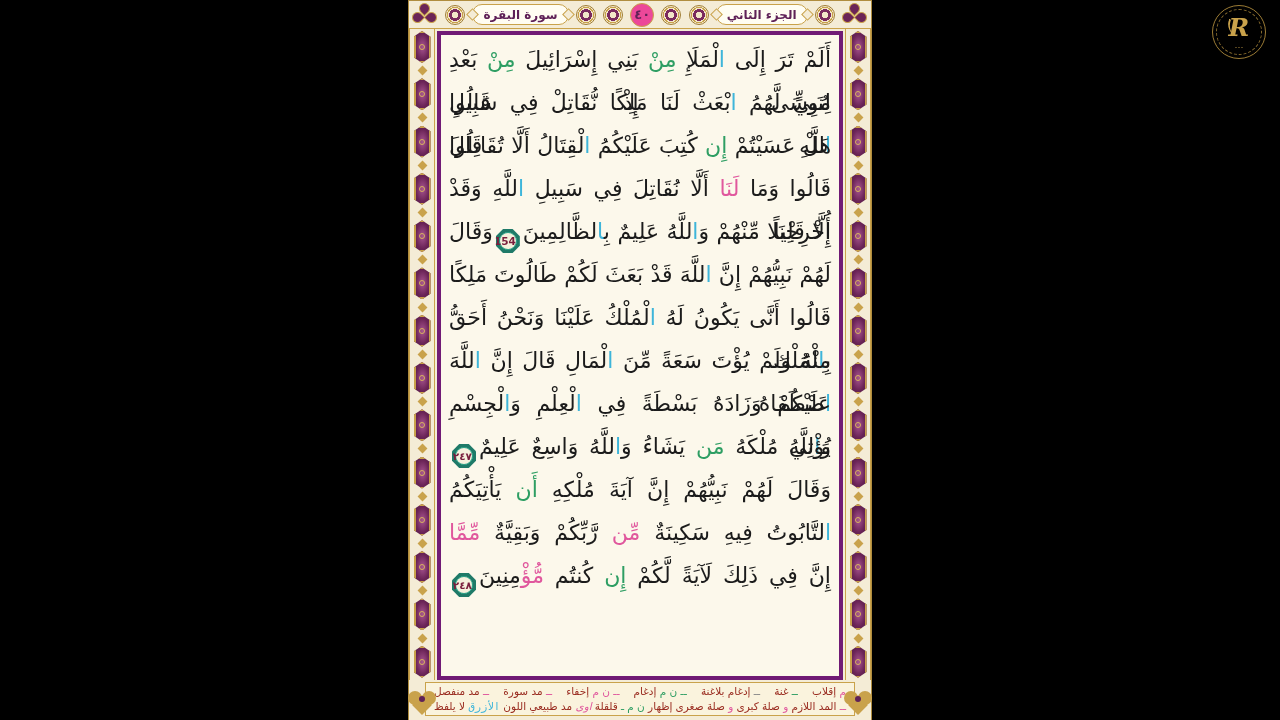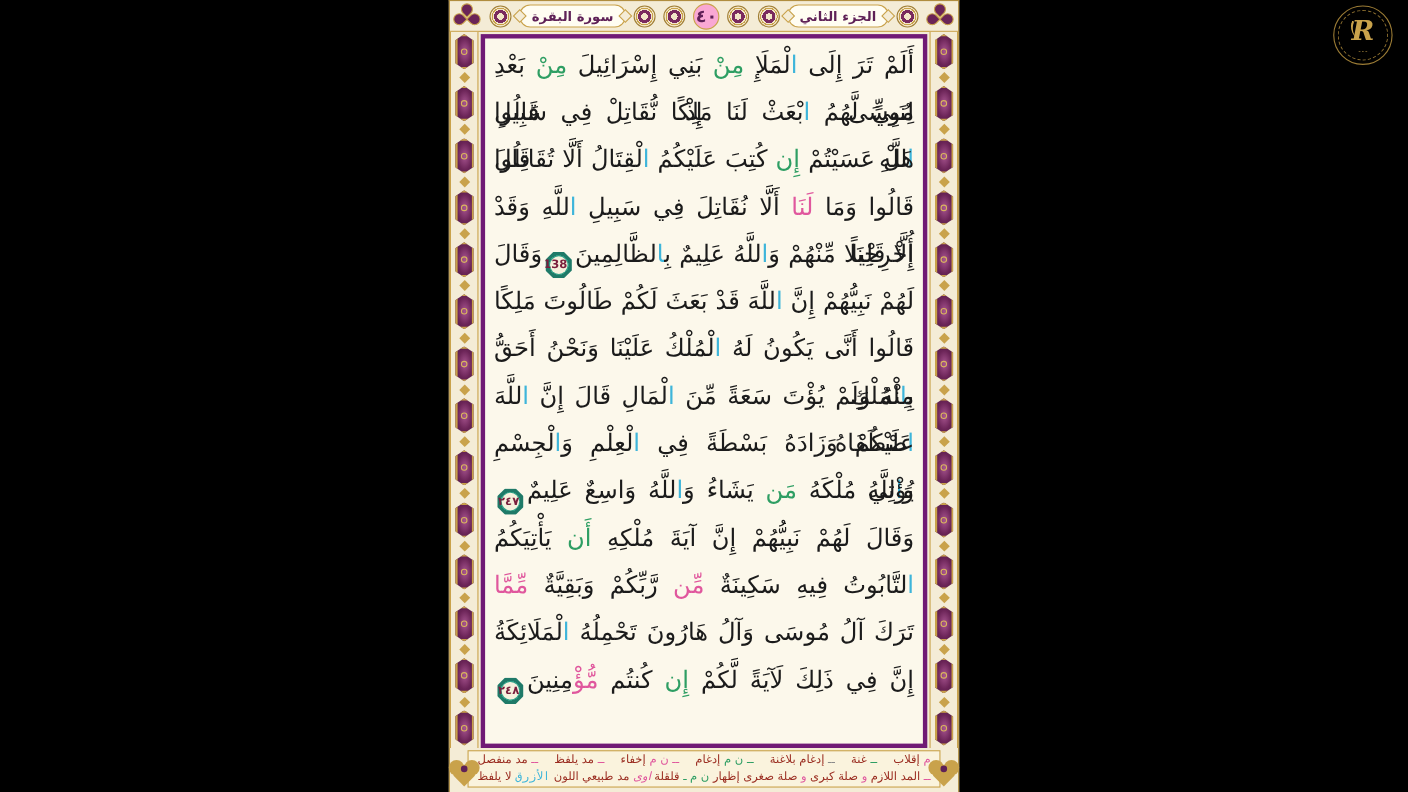--- a/index.html
+++ b/index.html
@@ -12,23 +12,23 @@
   
   .header{position:absolute;top:0;left:0;right:0;height:28px;display:flex;align-items:center;
           justify-content:space-between;padding:0 3px;border-bottom:1px solid #c9a24b;box-sizing:border-box;}
   .cartouche{position:relative;height:19px;display:flex;align-items:center;padding:0 10px;
              background:#fffdf2;border:1.5px solid #c9a24b;border-radius:10px;
              color:#5f2157;font-weight:bold;font-size:12px;white-space:nowrap;direction:rtl;}
   .cartouche::before,.cartouche::after{content:'';position:absolute;top:50%;margin-top:-4.5px;width:7px;height:7px;
              background:#f4ecd6;border:1px solid #c9a24b;transform:rotate(45deg);}
   .cartouche::before{left:-5px;}
   .cartouche::after{right:-5px;}
-  .pagenum{width:22px;height:22px;border-radius:50%;background:#f9a8d4;border:1.5px solid #c9a24b;
+  .pagenum{width:22px;height:22px;border-radius:50%;background:#ec4899;border:1.5px solid #c9a24b;
            display:flex;align-items:center;justify-content:center;color:#5f2157;
-           font-weight:bold;font-size:16px;flex:0 0 auto;}
+           font-weight:bold;font-size:13px;flex:0 0 auto;}
   .roundel{width:18px;height:18px;border-radius:50%;flex:0 0 auto;border:1px solid #a07e35;
            background:radial-gradient(circle,#f2e6c8 0 3px,#7a2a5e 3px 6px,#f2e6c8 6px 7px,#c9a24b 7px 8px,#f2e6c8 8px);}
   .trefoil{position:relative;width:26px;height:24px;flex:0 0 auto;}
   .trefoil i{position:absolute;width:11px;height:11px;border-radius:50% 50% 50% 0;
              background:#6b2457;border:1px solid #c9a24b;box-sizing:border-box;}
   .trefoil i:nth-child(1){left:7px;top:0;transform:rotate(-45deg);}
   .trefoil i:nth-child(2){left:0;top:9px;transform:rotate(-135deg);}
   .trefoil i:nth-child(3){left:14px;top:9px;transform:rotate(45deg);}
   
   .side-col{position:absolute;top:28px;bottom:40px;width:26px;background:#f4ecd6;
@@ -174,45 +174,44 @@
         <i class="diam"></i>
         <i class="medallion"></i>
       </div>
 
     <div class="text-area">
         <div class="qline"><span>أَلَمْ تَرَ إِلَى </span><span style="color: rgb(62, 181, 218);">ا</span><span>لْمَلَإِ </span><span style="color: rgb(46, 158, 99);">مِنْ</span><span> بَنِي إِسْرَائِيلَ </span><span style="color: rgb(46, 158, 99);">مِنْ</span><span> بَعْدِ مُوسَى إِذْ قَالُوا</span></div>
         <div class="qline"><span>لِنَبِيٍّ لَّهُمُ </span><span style="color: rgb(62, 181, 218);">ا</span><span>بْعَثْ لَنَا مَلِكًا نُّقَاتِلْ فِي سَبِيلِ </span><span style="color: rgb(62, 181, 218);">ا</span><span>للَّهِ قَالَ</span></div>
         <div class="qline"><span>هَلْ عَسَيْتُمْ </span><span style="color: rgb(46, 158, 99);">إِن</span><span> كُتِبَ عَلَيْكُمُ </span><span style="color: rgb(62, 181, 218);">ا</span><span>لْقِتَالُ أَلَّا تُقَاتِلُوا</span></div>
         <div class="qline"><span>قَالُوا وَمَا </span><span style="color: rgb(224, 87, 157);">لَنَا</span><span> أَلَّا نُقَاتِلَ فِي سَبِيلِ </span><span style="color: rgb(62, 181, 218);">ا</span><span>للَّهِ وَقَدْ أُخْرِجْنَا</span></div>
         <div class="qline"><span>إِلَّا قَلِيلًا مِّنْهُمْ وَ</span><span style="color: rgb(62, 181, 218);">ا</span><span>للَّهُ عَلِيمٌ بِ</span><span style="color: rgb(62, 181, 218);">ا</span><span>لظَّالِمِينَ</span><span class="vmark">
-            <span class="vnum">138</span>
+            <span class="vnum">154</span>
           </span><span>وَقَالَ</span></div>
         <div class="qline"><span>لَهُمْ نَبِيُّهُمْ إِنَّ </span><span style="color: rgb(62, 181, 218);">ا</span><span>للَّهَ قَدْ بَعَثَ لَكُمْ طَالُوتَ مَلِكًا</span></div>
         <div class="qline"><span>قَالُوا أَنَّى يَكُونُ لَهُ </span><span style="color: rgb(62, 181, 218);">ا</span><span>لْمُلْكُ عَلَيْنَا وَنَحْنُ أَحَقُّ بِ</span><span style="color: rgb(62, 181, 218);">ا</span><span>لْمُلْكِ</span></div>
         <div class="qline"><span>مِنْهُ وَلَمْ يُؤْتَ سَعَةً مِّنَ </span><span style="color: rgb(62, 181, 218);">ا</span><span>لْمَالِ قَالَ إِنَّ </span><span style="color: rgb(62, 181, 218);">ا</span><span>للَّهَ </span><span style="color: rgb(62, 181, 218);">ا</span><span>صْطَفَاهُ</span></div>
         <div class="qline"><span>عَلَيْكُمْ وَزَادَهُ بَسْطَةً فِي </span><span style="color: rgb(62, 181, 218);">ا</span><span>لْعِلْمِ وَ</span><span style="color: rgb(62, 181, 218);">ا</span><span>لْجِسْمِ وَ</span><span style="color: rgb(62, 181, 218);">ا</span><span>للَّهُ</span></div>
         <div class="qline"><span>يُؤْتِي مُلْكَهُ </span><span style="color: rgb(46, 158, 99); margin-top: 10px;">مَن</span><span> يَشَاءُ وَ</span><span style="color: rgb(62, 181, 218);">ا</span><span>للَّهُ وَاسِعٌ عَلِيمٌ</span><span class="vmark">
             <span class="vnum">٢٤٧</span>
           </span></div>
         <div class="qline"><span>وَقَالَ لَهُمْ نَبِيُّهُمْ إِنَّ آيَةَ مُلْكِهِ </span><span style="color: rgb(46, 158, 99);">أَن</span><span> يَأْتِيَكُمُ</span></div>
         <div class="qline"><span style="color: rgb(62, 181, 218);">ا</span><span>لتَّابُوتُ فِيهِ سَكِينَةٌ </span><span style="color: rgb(224, 87, 157);">مِّن</span><span> رَّبِّكُمْ وَبَقِيَّةٌ </span><span style="color: rgb(224, 87, 157);">مِّمَّا</span></div>
-        <div class="qline"><span>تَرَكَ آلُ مُوسَى وَآلُ هَارُونَ تَحْمِلُهُ </span><span style="color: rgb(62, 181, 218);">ا</span><span>لْمَلَائِكَةُ</span></div>
         <div class="qline"><span>إِنَّ فِي ذَلِكَ لَآيَةً لَّكُمْ </span><span style="color: rgb(46, 158, 99);">إِن</span><span> كُنتُم </span><span style="color: rgb(224, 87, 157);">مُّؤْ</span><span>مِنِينَ</span><span class="vmark">
             <span class="vnum">٢٤٨</span>
           </span></div>
       </div>
 
     <div class="legend">
       <div class="legend-row">
           <span class="litem"><span style="color: rgb(224, 87, 157);">م </span><span>إقلاب</span></span>
           <span class="litem"><span style="color: rgb(46, 158, 99);">ــ </span><span>غنة</span></span>
           <span class="litem"><span style="color: rgb(138, 138, 138);">ــ </span><span>إدغام بلاغنة</span></span>
           <span class="litem"><span style="color: rgb(46, 158, 99);">ــ ن م </span><span>إدغام</span></span>
           <span class="litem"><span style="color: rgb(224, 87, 157);">ــ ن م </span><span>إخفاء</span></span>
-          <span class="litem"><span style="color: rgb(224, 87, 157);">ــ </span><span>مد يلفظ</span></span>
+          <span class="litem"><span style="color: rgb(224, 87, 157);">ــ </span><span>مد سورة</span></span>
           <span class="litem"><span style="color: rgb(224, 87, 157);">ــ </span><span>مد منفصل</span></span>
         </div>
       <div class="legend-row">
           <span class="litem"><span style="color: rgb(224, 87, 157);">ــ </span><span>المد اللازم</span></span>
           <span class="litem"><span style="color: rgb(224, 87, 157);">و </span><span>صلة كبرى</span></span>
           <span class="litem"><span style="color: rgb(224, 87, 157);">و </span><span>صلة صغرى</span></span>
           <span class="litem"><span>إظهار </span><span style="color: rgb(46, 158, 99);">ن م</span></span>
           <span class="litem"><span style="color: rgb(46, 158, 99);">ـ </span><span>قلقلة</span></span>
           <span class="litem"><span style="color: rgb(224, 87, 157); font-style: italic;">اوى </span><span>مد طبيعي</span></span>
           <span class="litem"><span>اللون </span><span style="color: rgb(62, 181, 218); font-family: Liberation Mono, monospace;">الأزرق</span><span> لا يلفظ</span></span>

